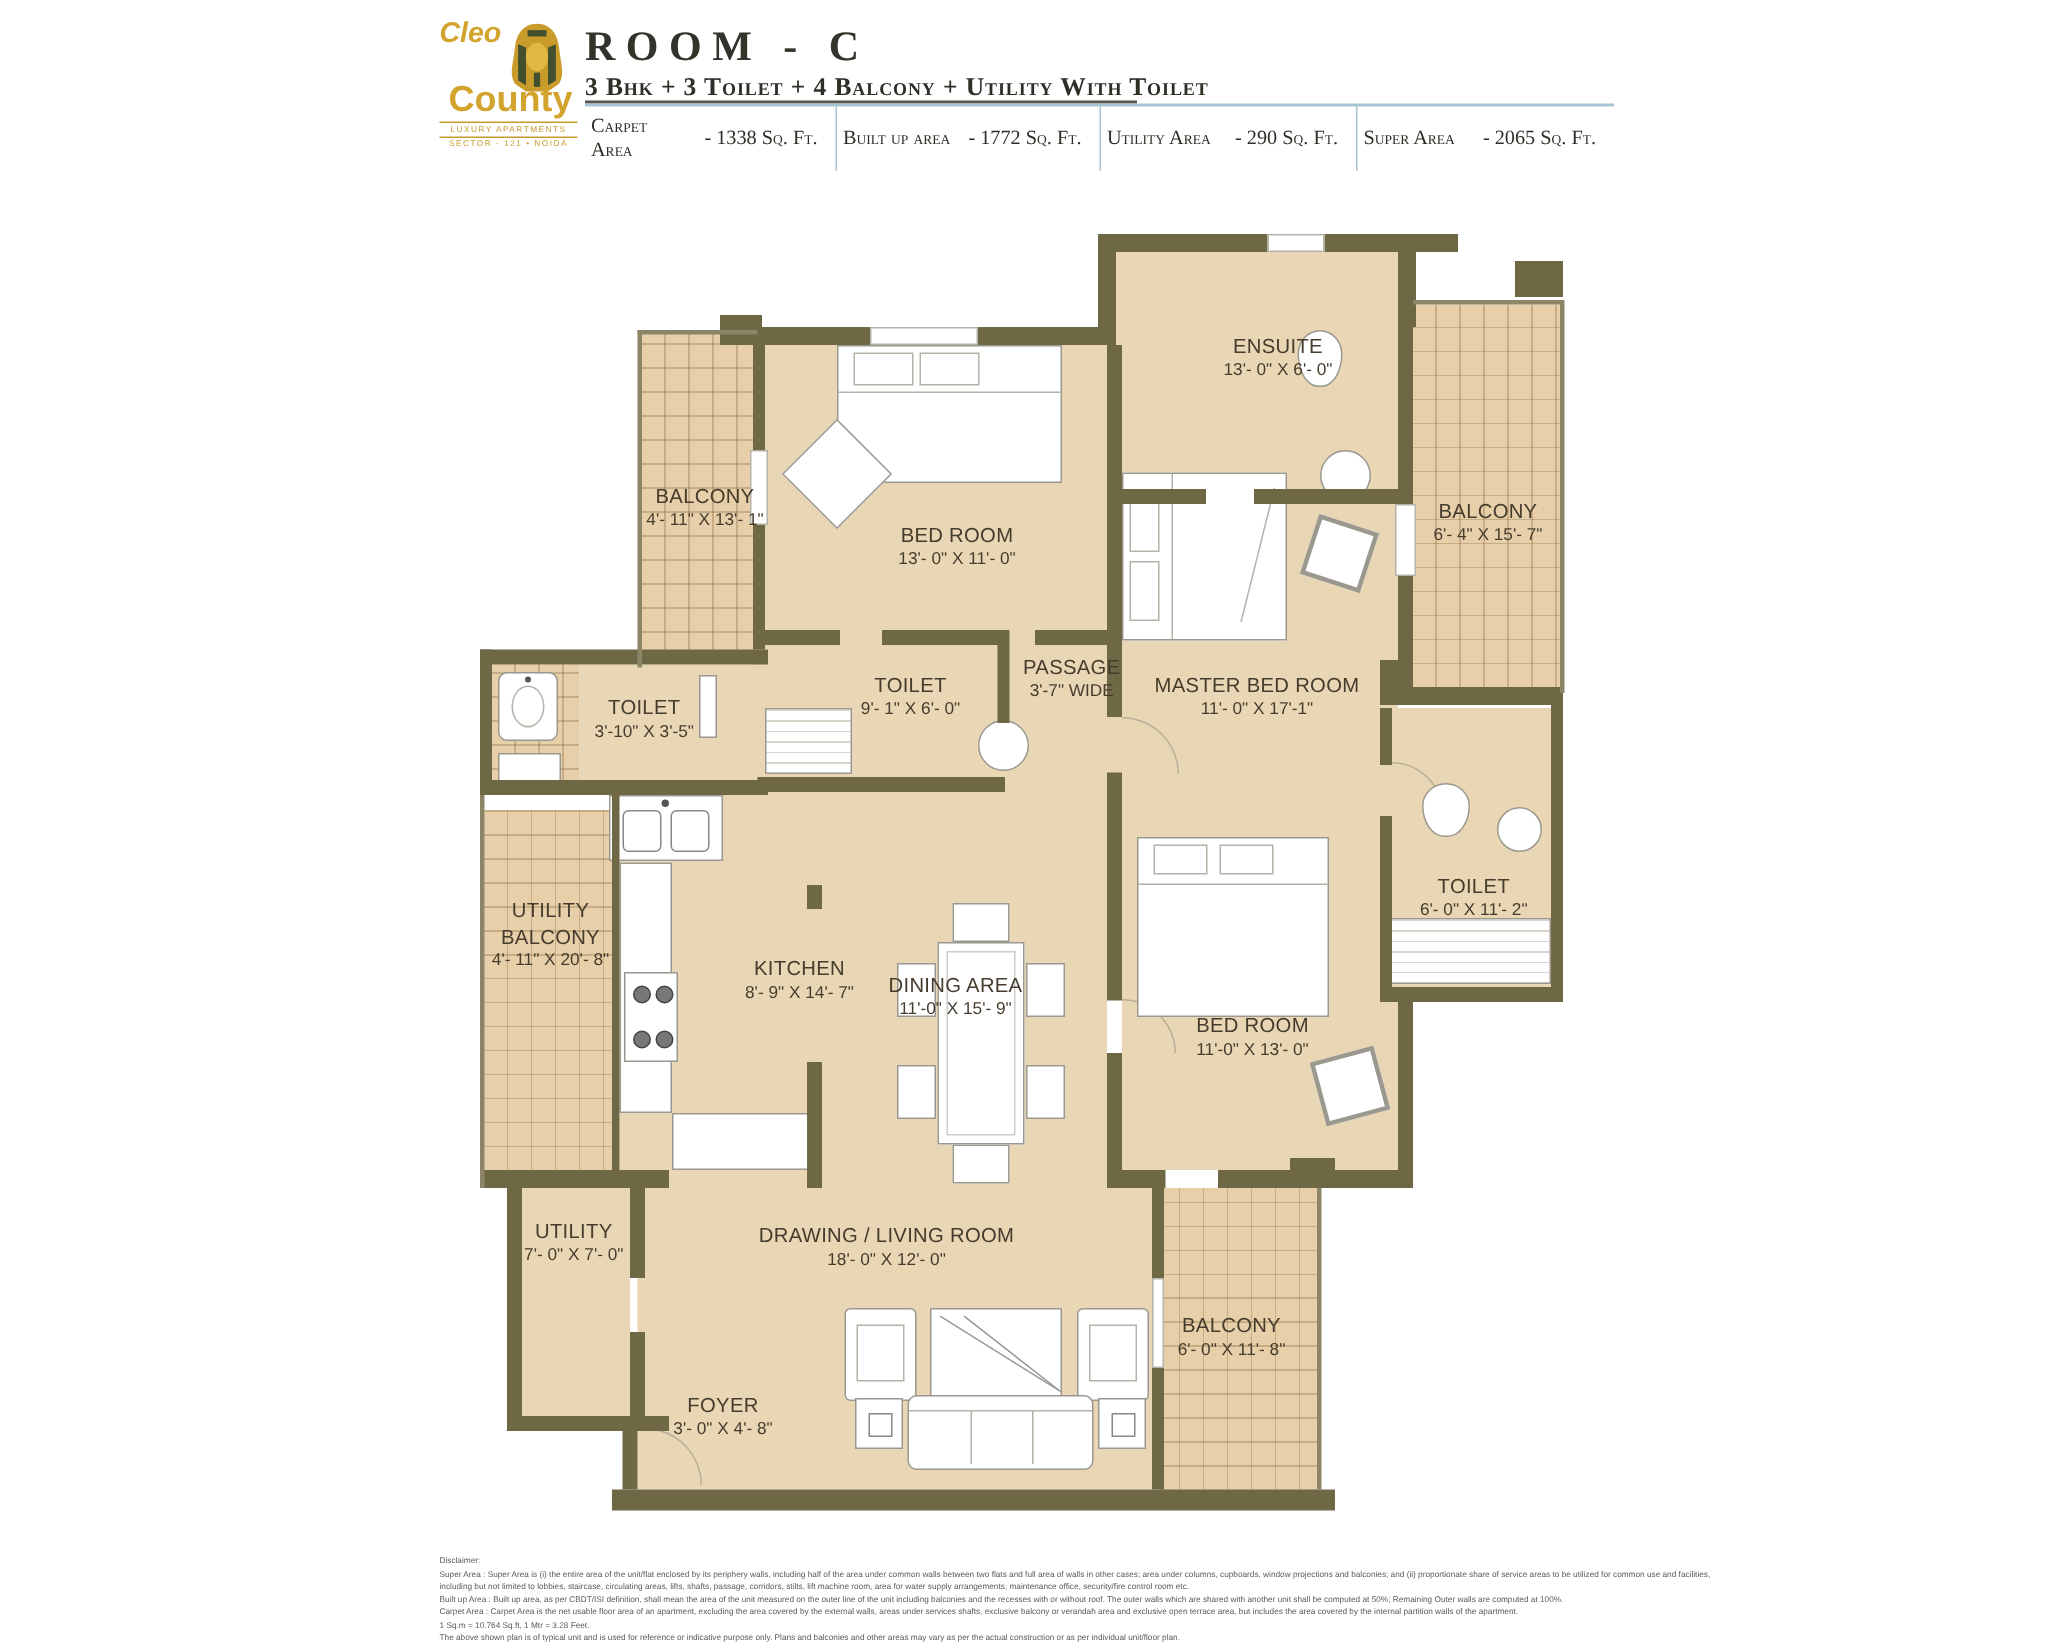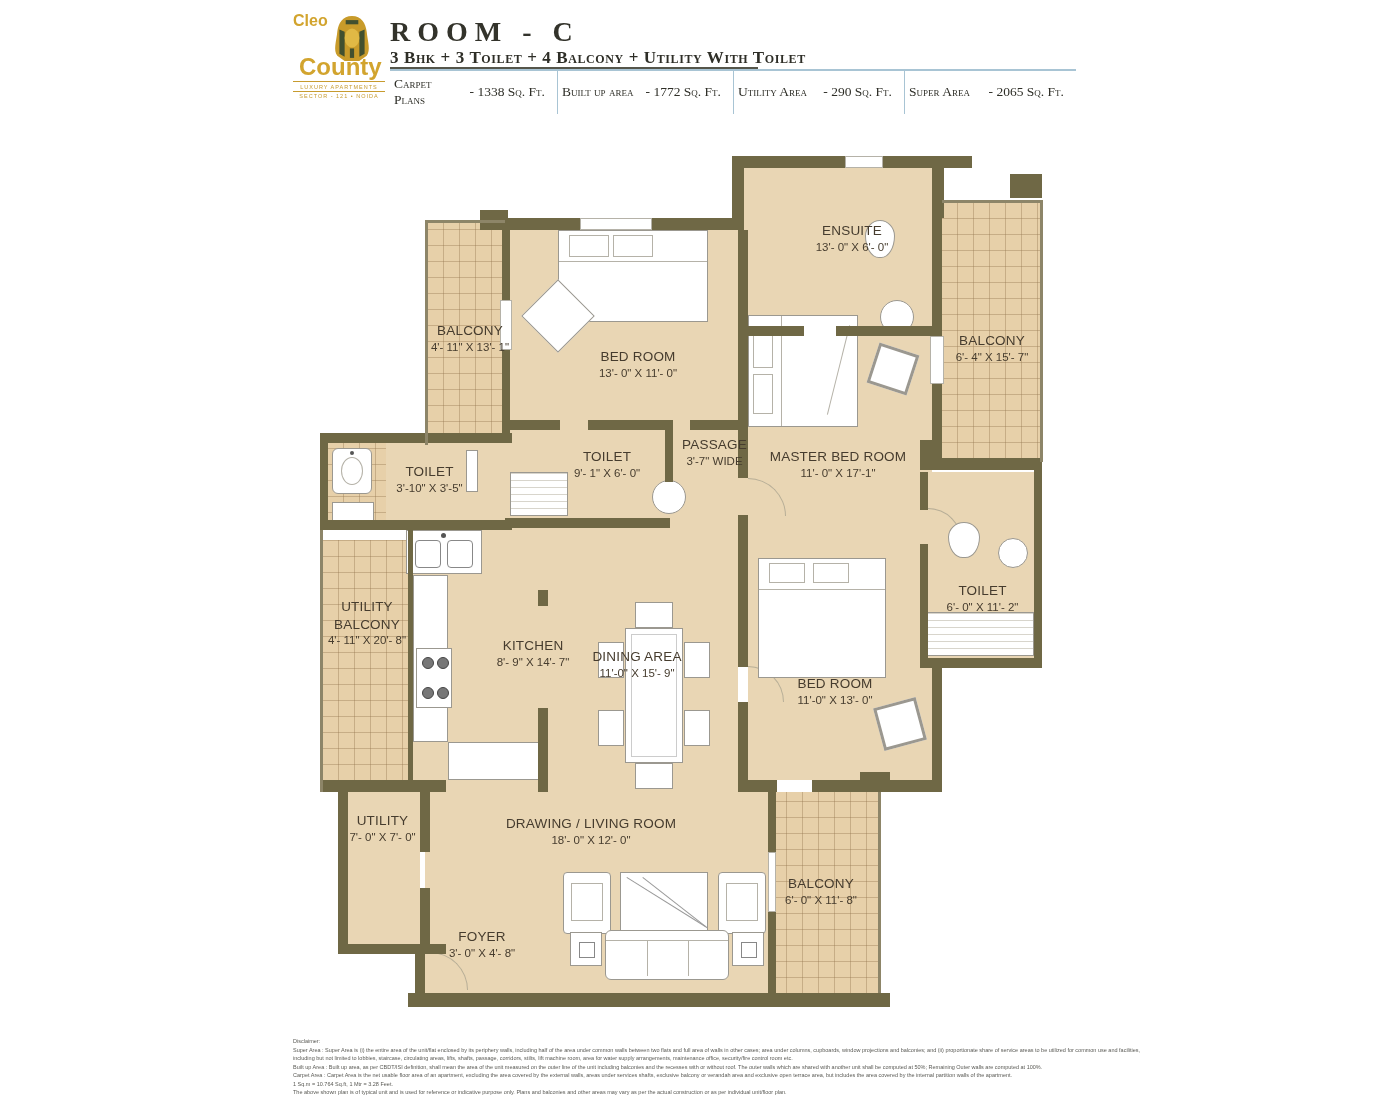--- a/index.html
+++ b/index.html
@@ -40,42 +40,42 @@
   .disclaimer{position:absolute;left:293px;top:1037px;width:1056px;font-size:5.5px;line-height:1.55;color:#5a5a55;}
   .z1{z-index:1}.z2{z-index:2}.z3{z-index:3}.z4{z-index:4}.z5{z-index:5}
 </style>
 </head>
 <body>
 
 <div class="page">
 
   <div class="abs" style="left:293px;top:14px;width:92px;">
     <div style="display:flex;align-items:flex-start;">
-      <span class="logo-word" style="font-size:16px;">Cleo</span>
+      <span class="logo-word" style="font-size:19px;font-style:italic;">Cleo</span>
       <svg width="42" height="50" viewBox="0 0 40 46" style="margin-left:3px;">
         <path d="M20 1 C11 1 7 8 6 16 C5 26 2 33 6 39 L13 44 L27 44 L34 39 C38 33 35 26 34 16 C33 8 29 1 20 1 Z" fill="#c89b2a"></path>
         <path d="M8 14 L13 16 L13 40 L8 37 Z" fill="#41502f"></path>
         <path d="M32 14 L27 16 L27 40 L32 37 Z" fill="#41502f"></path>
         <ellipse cx="20" cy="22" rx="7" ry="9" fill="#e0b945"></ellipse>
         <rect x="18" y="32" width="4" height="9" fill="#41502f"></rect>
         <rect x="14" y="5" width="12" height="4" fill="#41502f"></rect>
       </svg>
     </div>
     <div class="logo-word" style="font-size:24px;margin-top:-8px;margin-left:6px;">County</div>
     <div class="logo-sub" style="border-top:1px solid #c79b2f;margin-top:3px;padding-top:1px;">LUXURY APARTMENTS</div>
     <div class="logo-sub" style="border-top:1px solid #c79b2f;">SECTOR - 121 • NOIDA</div>
   </div>
 
   <div class="abs plan-title" style="left:390px;top:16px;">ROOM - C</div>
   <div class="abs plan-subtitle" style="left:390px;top:48px;">3 Bhk + 3 Toilet + 4 Balcony + Utility With Toilet</div>
   <div class="abs subtitle-rule" style="left:390px;top:67px;width:368px;"></div>
 
   <div class="abs area-bar" style="left:390px;top:69px;width:686px;">
     <div class="area-cell" style="width:167px;">
-      <span>Carpet Plans</span>
+      <span>Carpet Area</span>
       <span class="val">- 1338 Sq. Ft.</span>
     </div>
     <div class="area-cell" style="width:176px;">
       <span>Built up area</span>
       <span class="val">- 1772 Sq. Ft.</span>
     </div>
     <div class="area-cell" style="width:171px;">
       <span>Utility Area</span>
       <span class="val">- 290 Sq. Ft.</span>
     </div>

